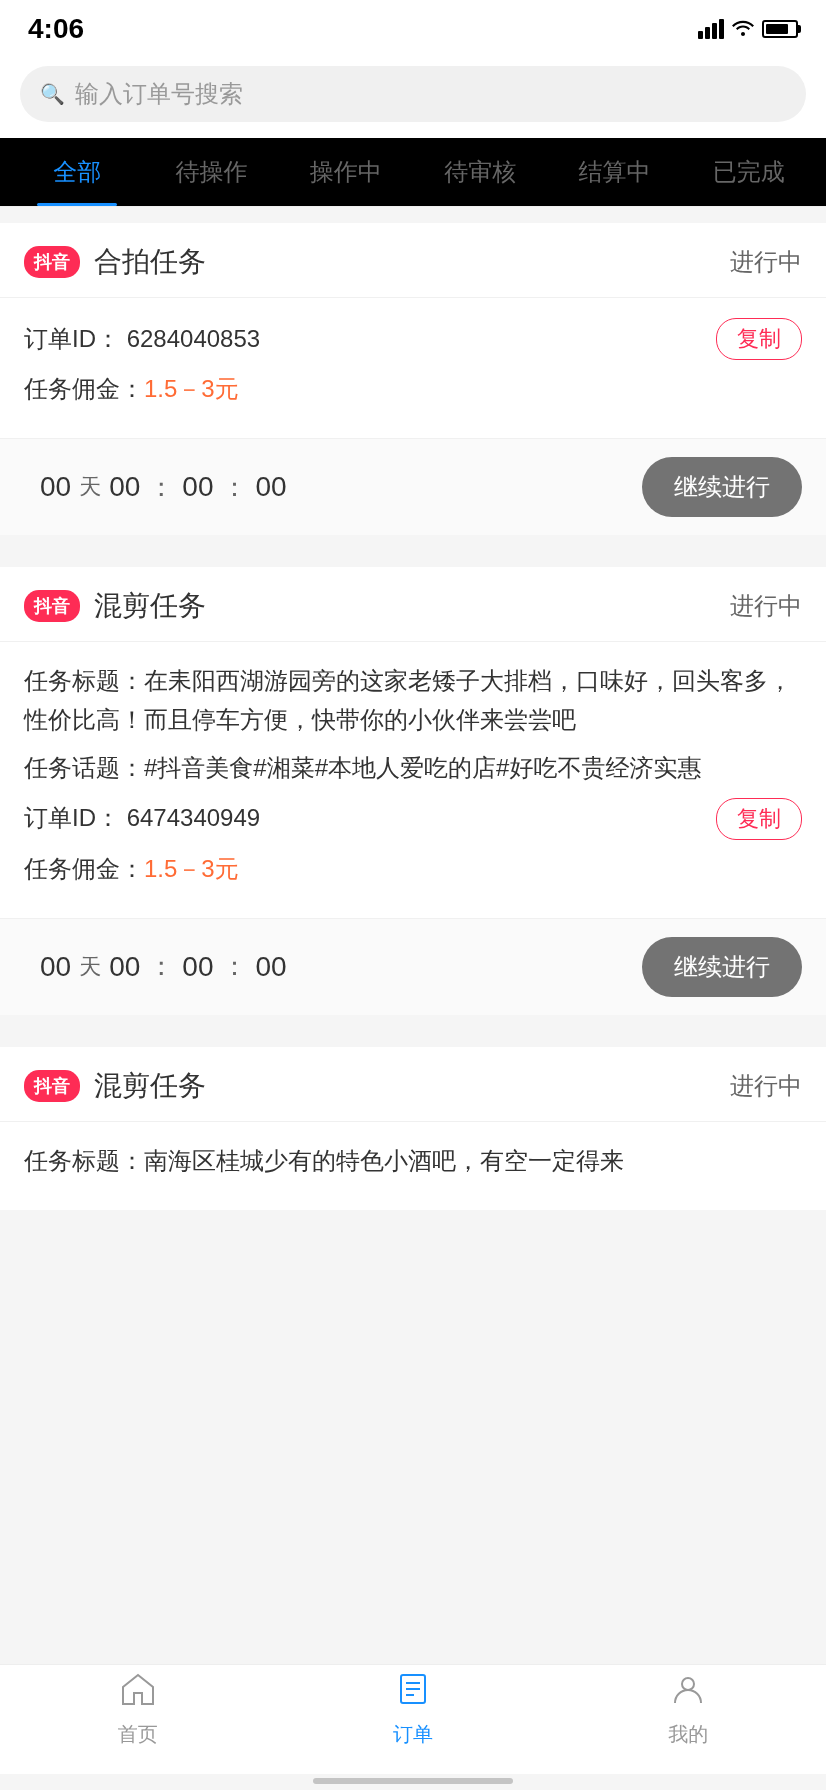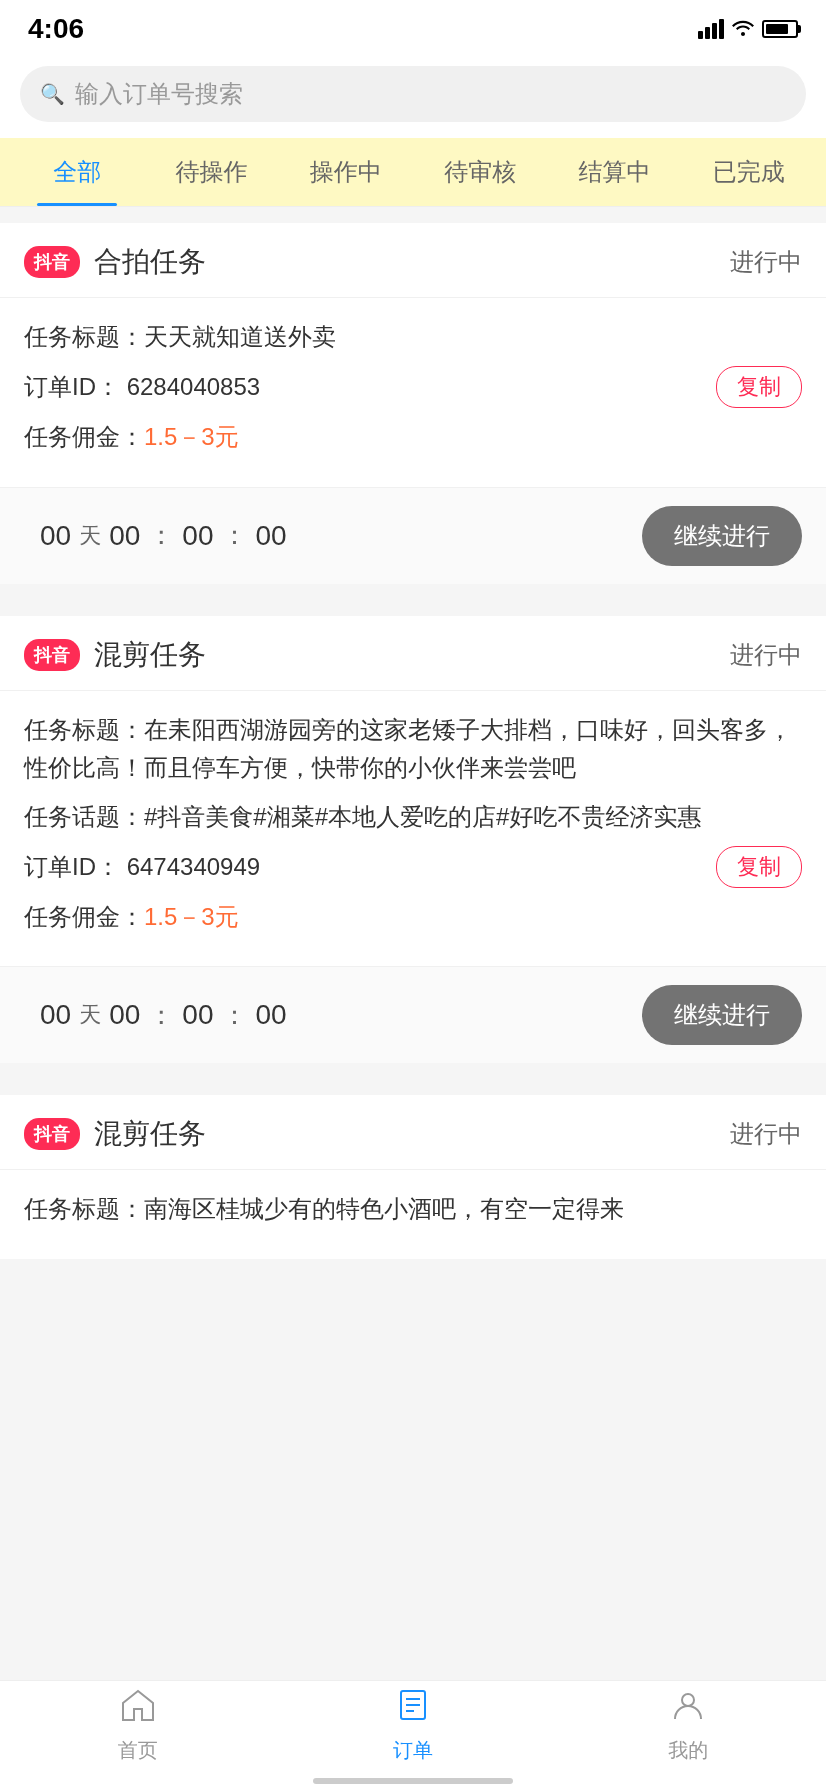--- a/index.html
+++ b/index.html
@@ -87,21 +87,21 @@
       gap: 10px;
     }
     .search-icon-svg { color: #999; font-size: 20px; }
     .search-placeholder {
       font-size: 24px;
       color: #999;
     }
 
     
     .tabs-bar {
-      background: #fef9c3;
+      background: #000000;
       display: flex;
       border-bottom: 1px solid #eee;
       padding: 0 10px;
     }
     .tab-item {
       flex: 1;
       text-align: center;
       padding: 18px 5px;
       font-size: 24px;
       color: #666;
@@ -216,21 +216,21 @@
       font-size: 24px;
       cursor: pointer;
     }
 
     
     .section-gap { height: 16px; background: #f5f5f5; }
 
     
     .bottom-nav {
       position: fixed;
-      bottom: 0;
+      bottom: 16px;
       left: 0;
       width: 826px;
       background: #fff;
       border-top: 1px solid #eee;
       display: flex;
       height: 110px;
       padding-bottom: 20px;
     }
     .nav-item {
       flex: 1;
@@ -314,21 +314,20 @@
 
   <div class="card">
     <div class="card-header">
       <div class="card-header-left">
         <div class="douyin-badge">抖音</div>
         <span class="card-title">合拍任务</span>
       </div>
       <span class="card-status">进行中</span>
     </div>
     <div class="card-body">
-      <div class="card-row">任务标题：天天就知道送外卖</div>
       <div class="order-id-row">
         <span class="card-row" style="margin-bottom:0">订单ID：  6284040853</span>
         <button class="copy-btn">复制</button>
       </div>
       <div class="card-row">
         <span>任务佣金：</span><span class="commission">1.5－3元</span>
       </div>
     </div>
     <div class="card-footer">
       <div class="countdown">

